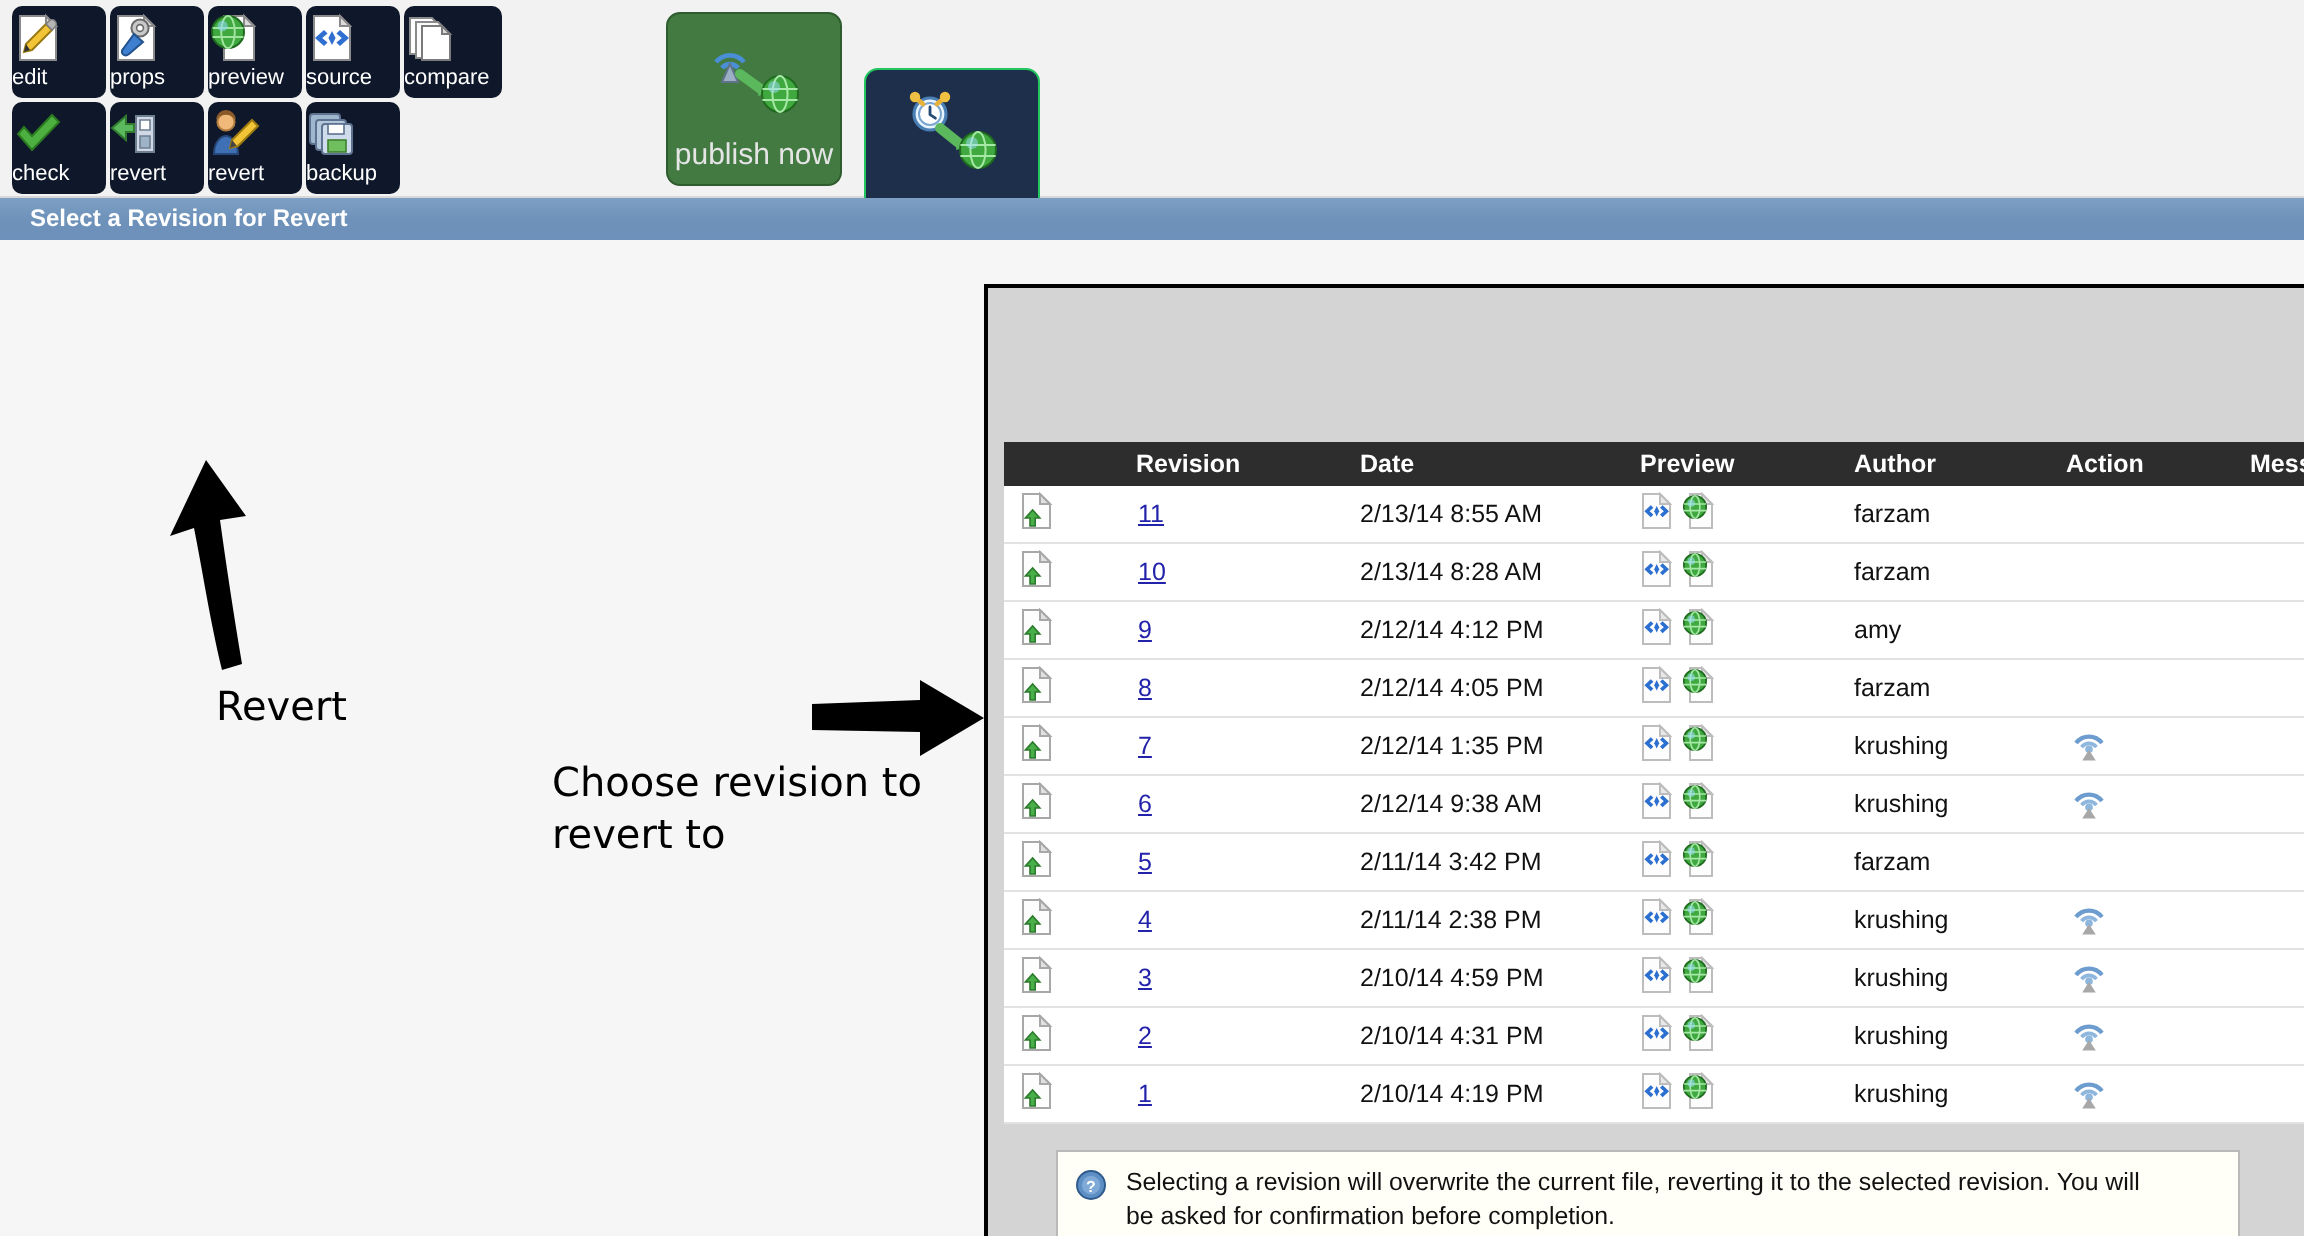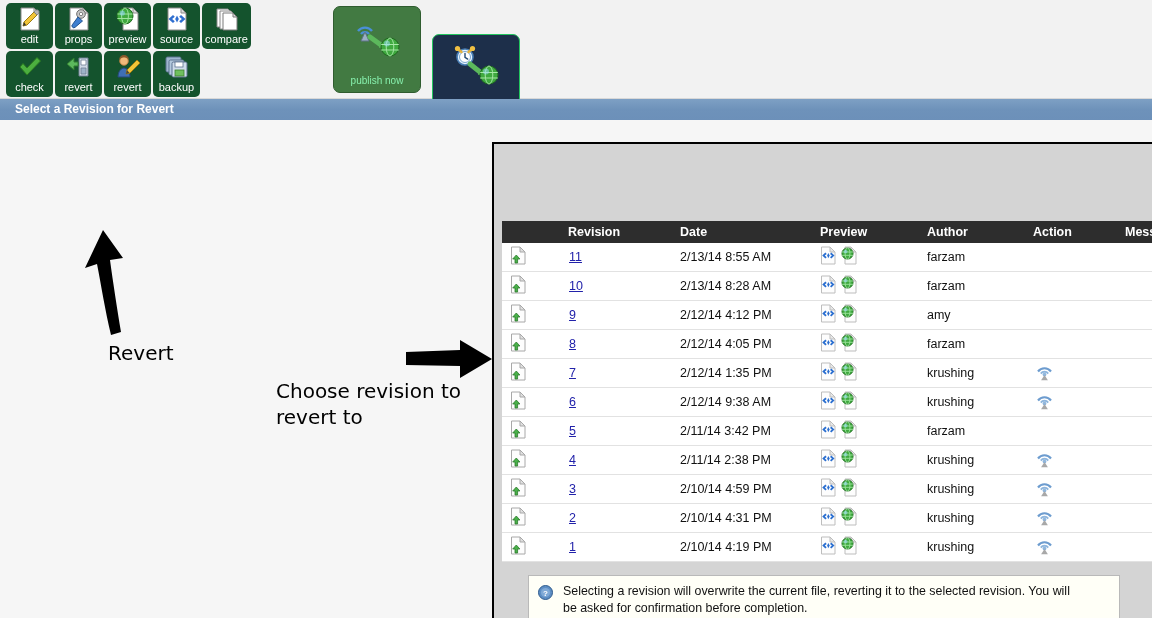--- a/index.html
+++ b/index.html
@@ -29,25 +29,24 @@
     left: 6px; top: 3px;
   }
   .btn-row {
     display: flex;
     gap: 2px;
     margin-bottom: 2px;
   }
   .tool-btn {
     width: 47px;
     height: 46px;
-    background: #14532d;
+    background: #0f172a;
     border-radius: 5px;
     display: flex;
     flex-direction: column;
-    align-items: center;
     justify-content: flex-start;
     padding-top: 3px;
     box-sizing: border-box;
     cursor: pointer;
     position: relative;
   }
   .tool-btn .ico {
     width: 26px; height: 26px;
     display: block;
     position: relative;
@@ -84,22 +83,22 @@
   }
   .big-btn.green { background: #427a42; border: 1px solid #2f5c2f;}
   .big-btn.navy  { background: #1d2f4a; border: 1px solid #22c55e; margin-top: 28px;}
   .big-btn .bico {
     position: absolute;
     top: 10px; left: 50%;
     transform: translateX(-50%);
     width: 52px; height: 42px;
   }
   .big-btn .blbl {
-    color: #86efac;
-    font-size: 10px;
+    color: #e5e5e5;
+    font-size: 15px;
     white-space: nowrap;
   }
 
   
   #titlebar {
     position: absolute;
     left: 0; top: 99px;
     width: 1152px;
     height: 21px;
     background: linear-gradient(to bottom, #7ea0c4 0%, #6e92ba 50%, #6c90b9 100%);

